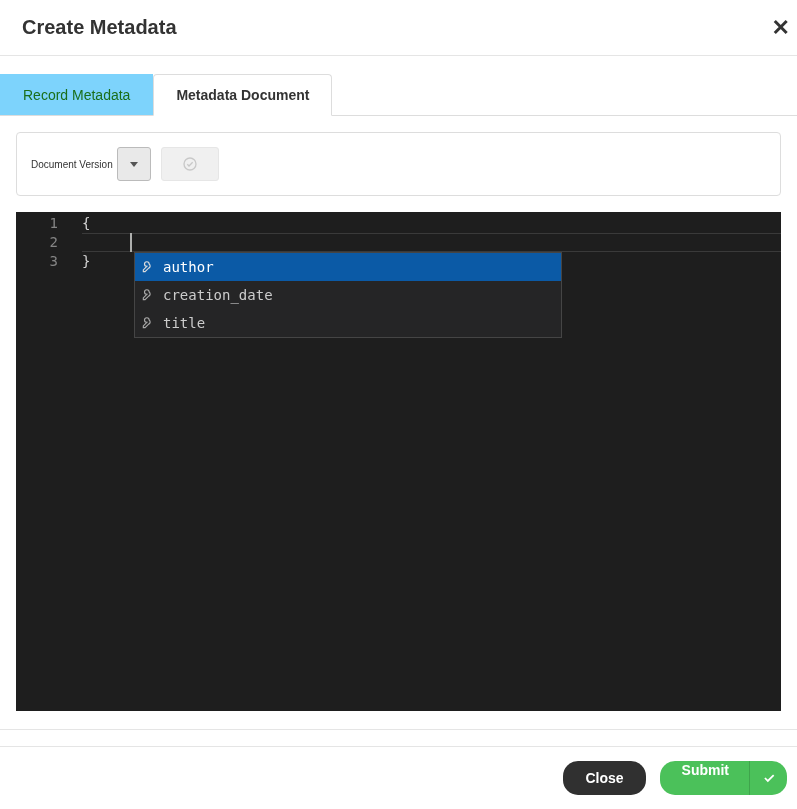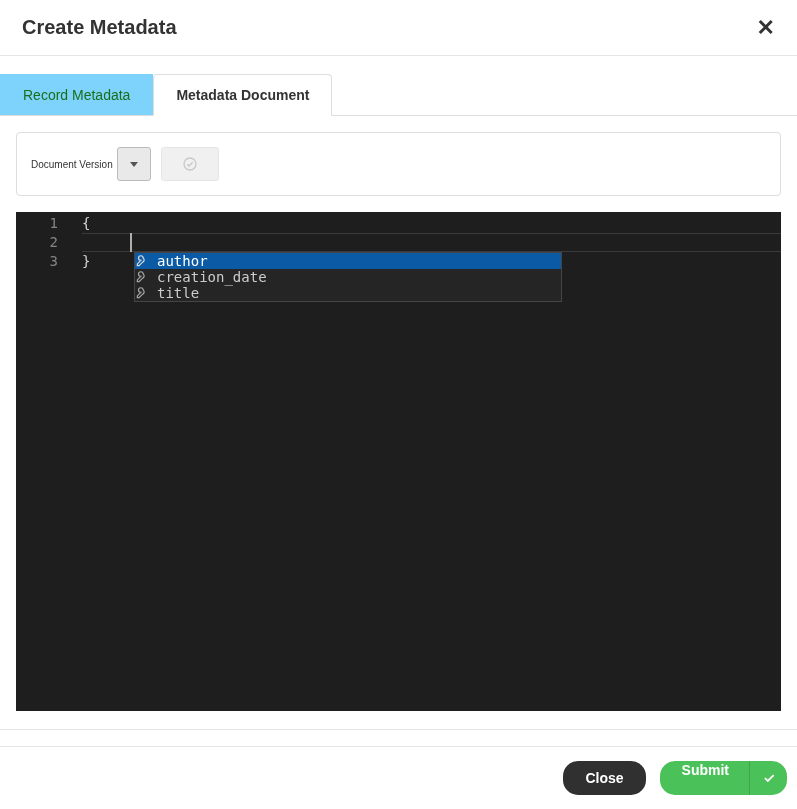--- a/index.html
+++ b/index.html
@@ -8,21 +8,21 @@
     background: #fff;
     width: 797px;
     height: 809px;
     overflow: hidden;
     position: relative;
   }
   .modal-header {
     display: flex;
     align-items: center;
     justify-content: space-between;
-    padding: 16px 22px 16px 22px;
+    padding: 16px 7px 16px 22px;
     border-bottom: 1px solid #e5e5e5;
   }
   .modal-title {
     font-size: 20px;
     font-weight: 700;
     color: #333;
   }
   .close-x {
     font-size: 22px;
     color: #333;
@@ -172,22 +172,22 @@
     top: 40px;
     width: 428px;
     background: #252526;
     border: 1px solid #454545;
     font-size: 14px;
   }
   .suggest-item {
     display: flex;
     align-items: center;
     gap: 8px;
-    height: 16px;
-    padding: 0 0;
+    height: 28px;
+    padding: 0 6px;
     color: #ccc;
     cursor: pointer;
   }
   .suggest-item.selected {
     background: #0b5aa6;
     color: #fff;
   }
   .suggest-item svg { flex-shrink: 0; }
   .suggest-label { font-family: "Menlo","Consolas",monospace; }
 

